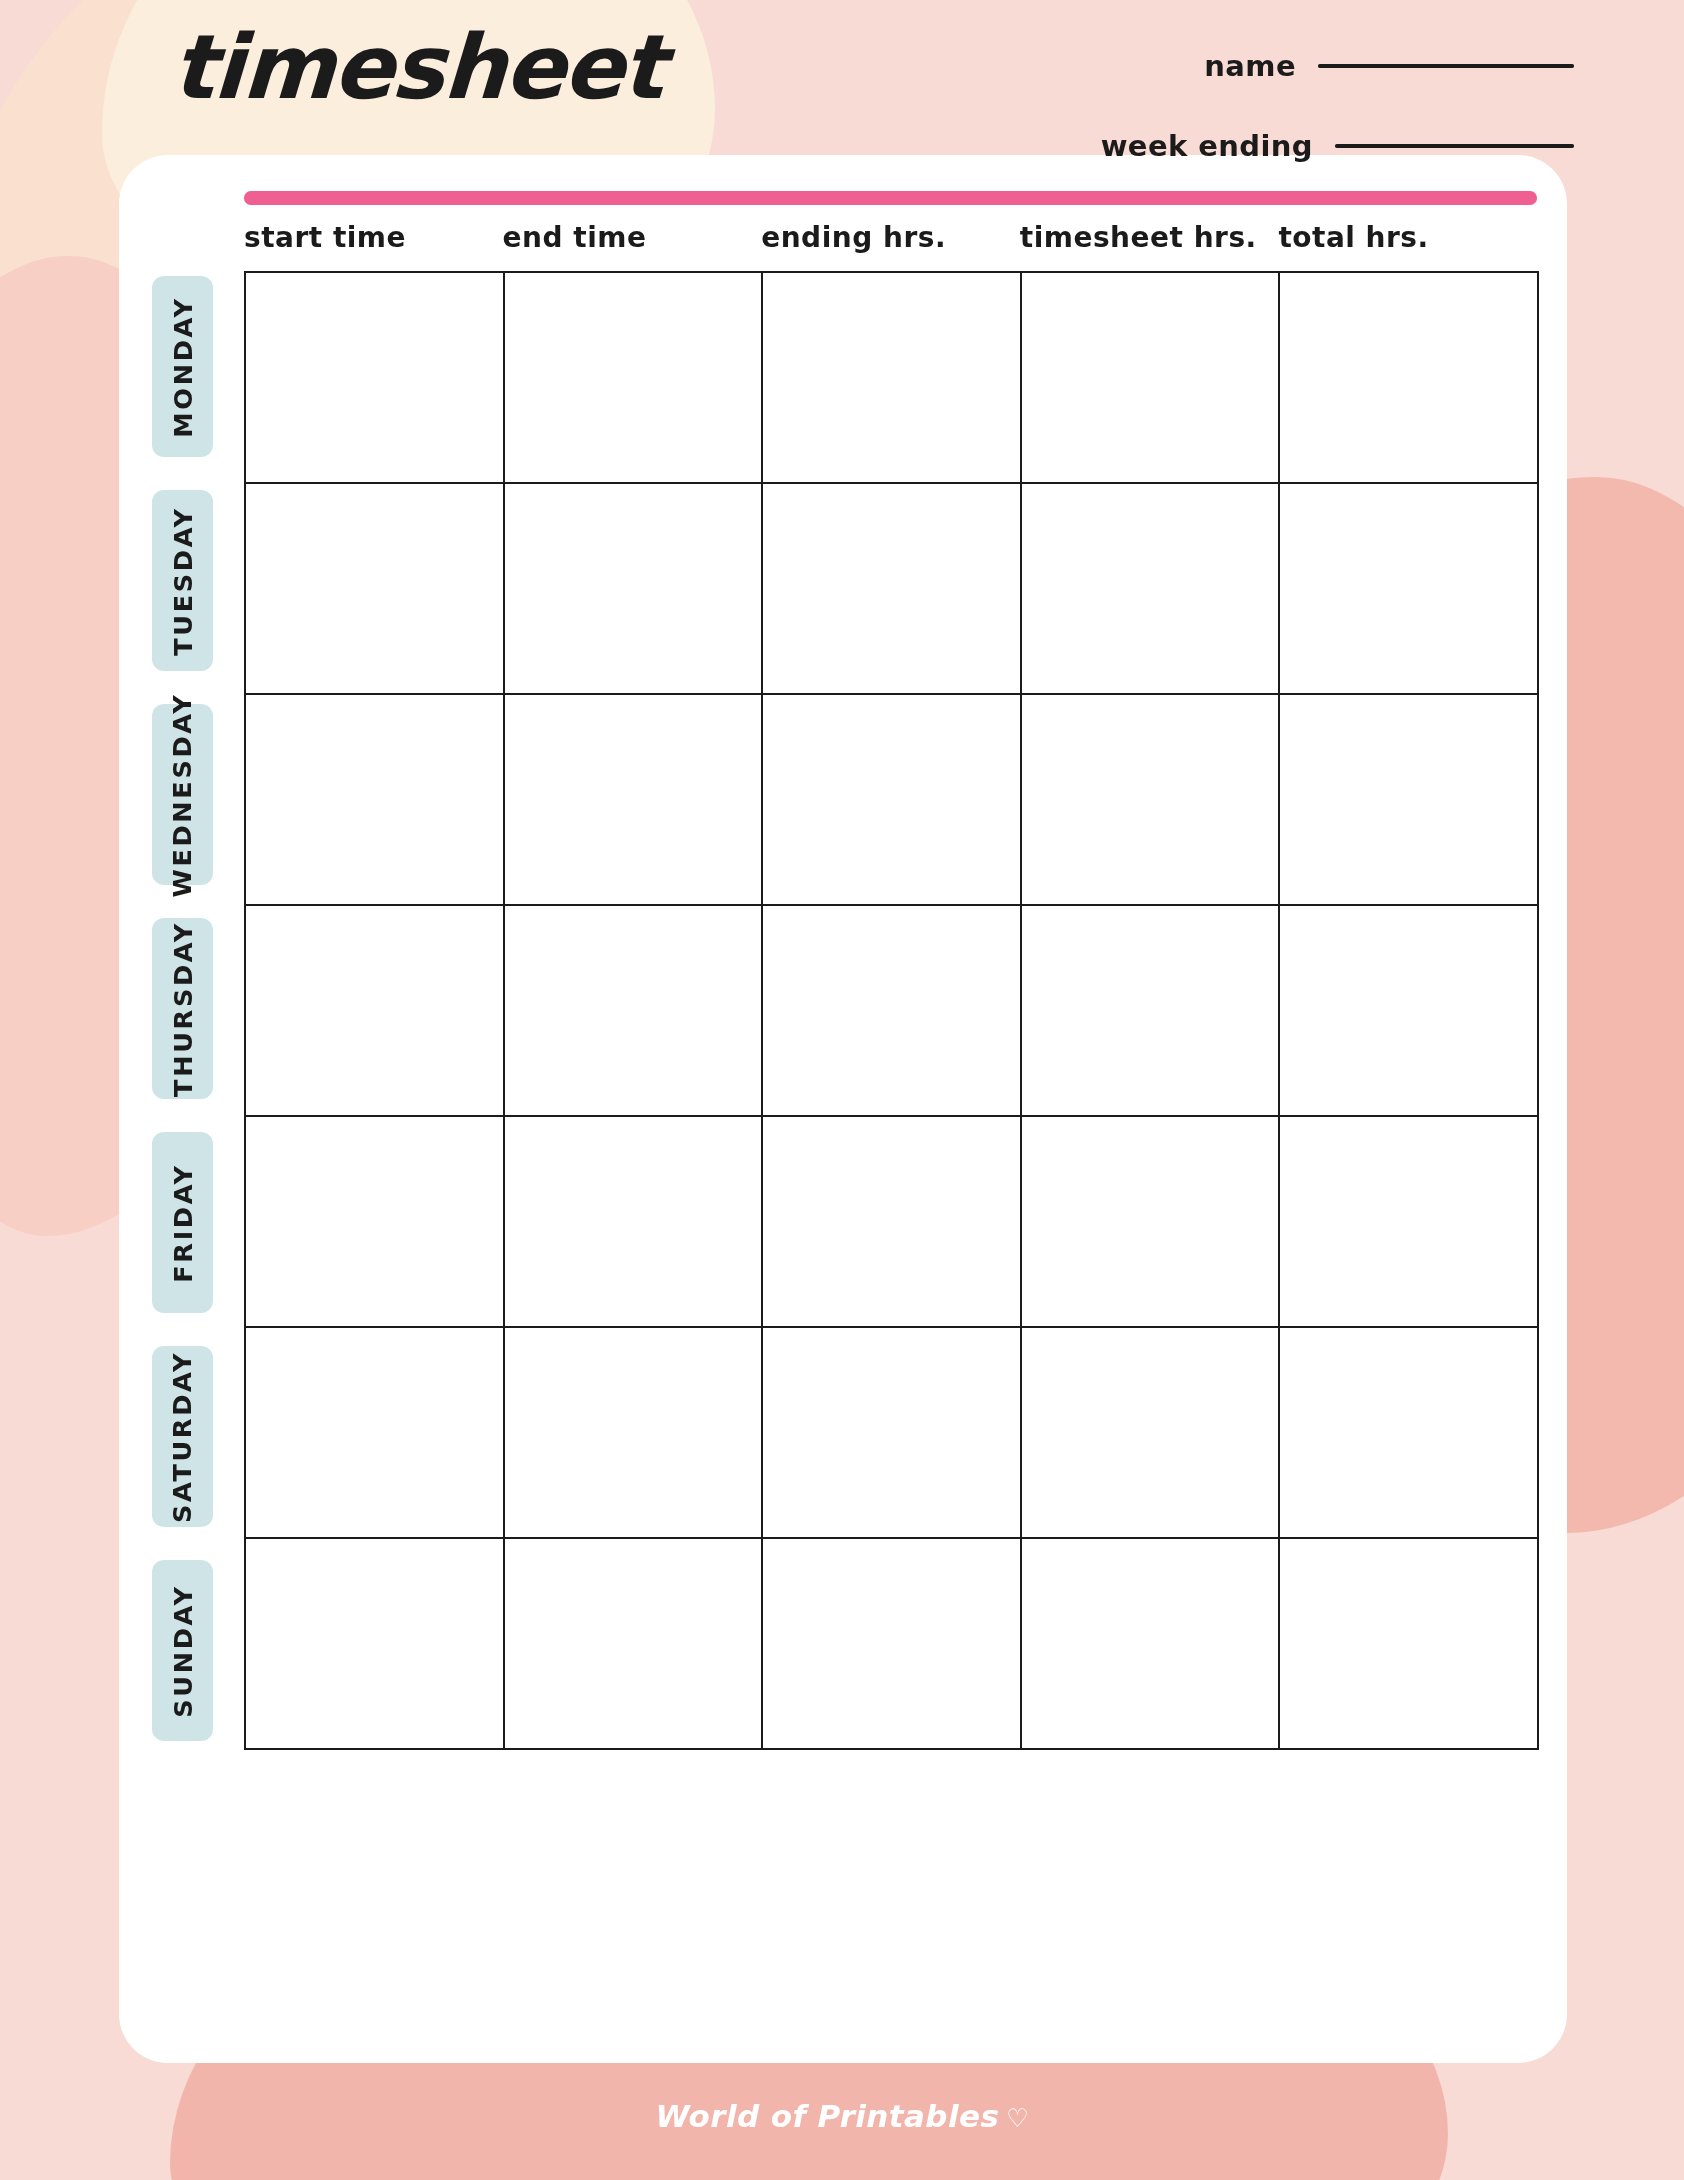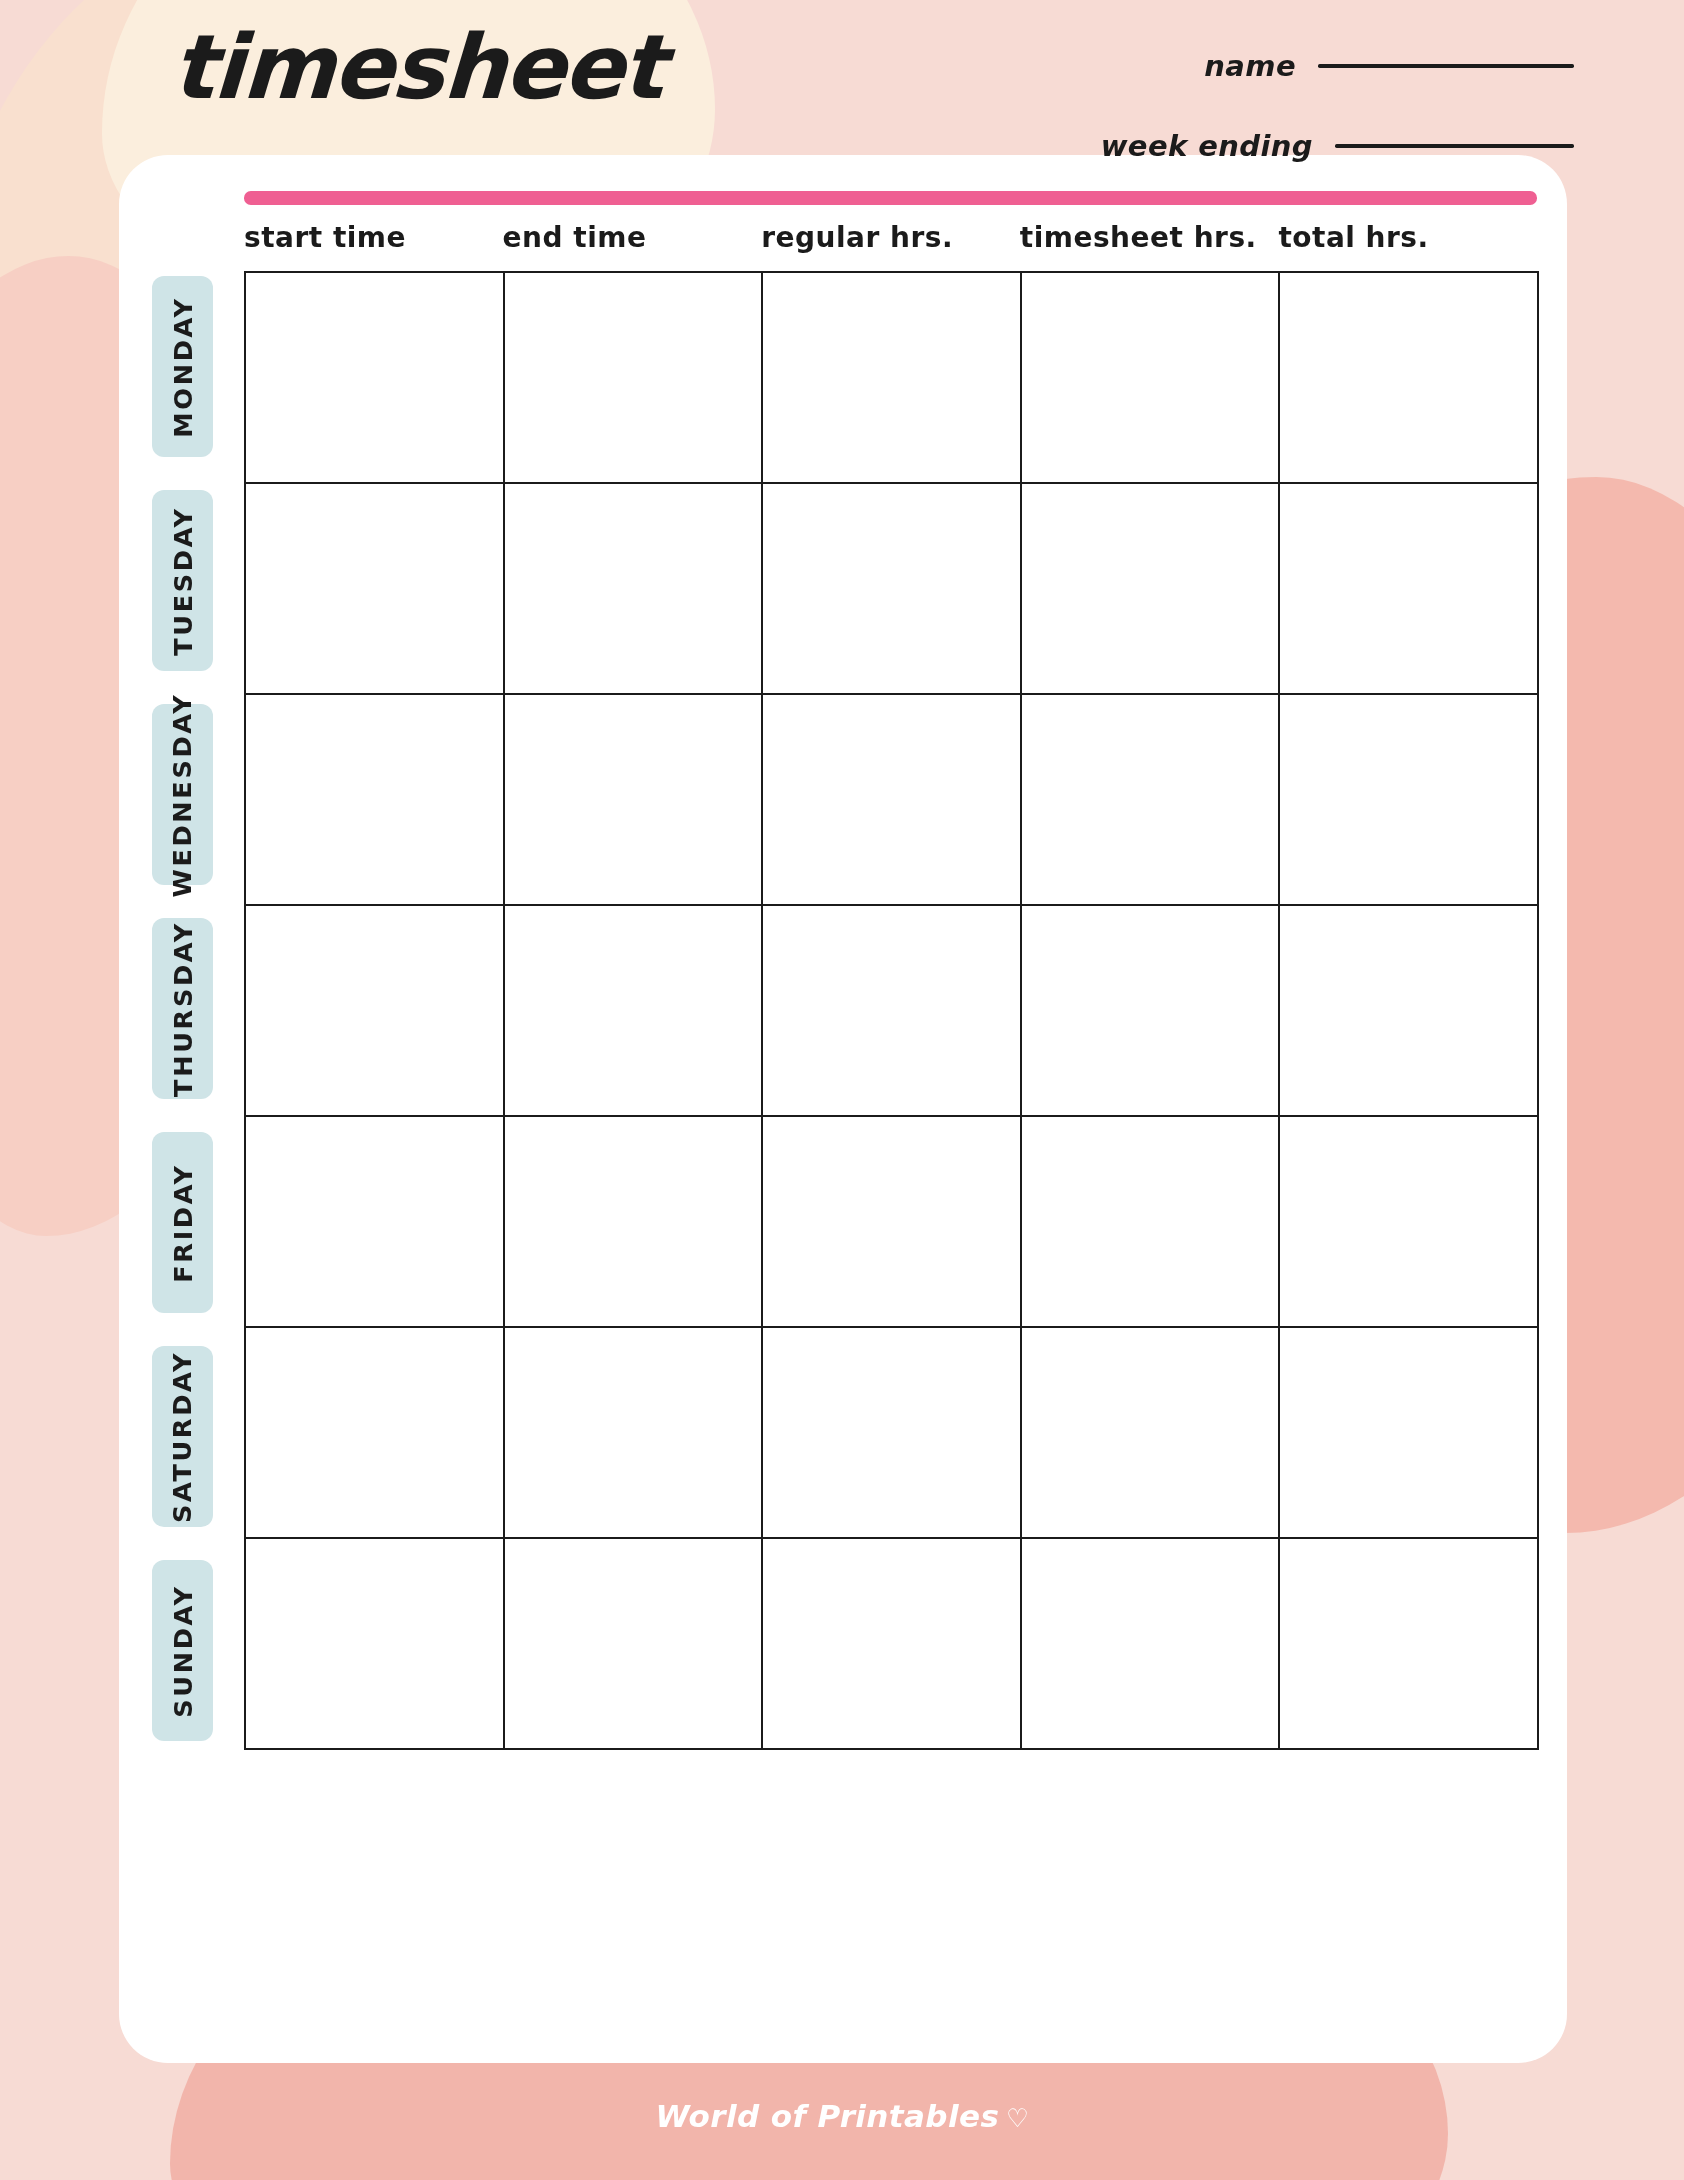--- a/index.html
+++ b/index.html
@@ -111,21 +111,20 @@
     background: #fdeedd;
     border-radius: 10.2px;
     z-index: -1;
   }
 
   .field-row {
     position: absolute;
     display: flex;
     align-items: center;
     justify-content: flex-end;
-    font-style: italic;
   }
   .field-name { right: 111px; top: 49px; width: 545px; }
   .field-week { right: 111px; top: 109px; width: 545px; margin-top: 20px; }
   .field-label {
     font-size: 29px;
     font-weight: 700;
     color: #1b1b1b;
     letter-spacing: 0.4px;
     white-space: nowrap;
     margin-right: 22px;
@@ -272,21 +271,21 @@
         <span>SUNDAY</span>
       </div>
   </div>
 
   <div class="table-wrap">
     <div class="top-bar"></div>
 
     <div class="head-row">
       <div class="head-cell">start time</div>
       <div class="head-cell">end time</div>
-      <div class="head-cell">regular hrs.</div>
+      <div class="head-cell">ending hrs.</div>
       <div class="head-cell">timesheet hrs.</div>
       <div class="head-cell">total hrs.</div>
     </div>
 
     <div class="grid">
 
       <div class="grid-row">
         <div class="grid-cell"></div>
         <div class="grid-cell"></div>
         <div class="grid-cell"></div>

